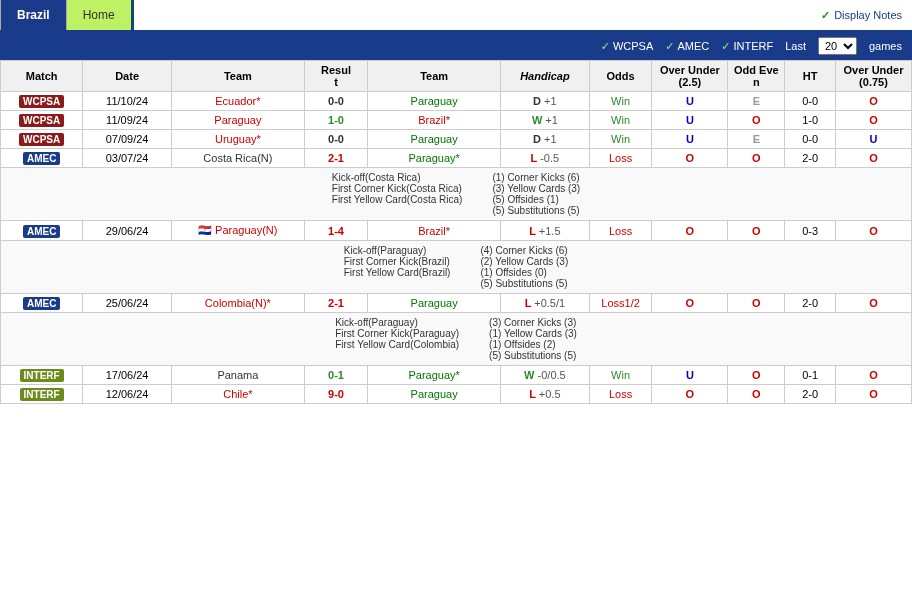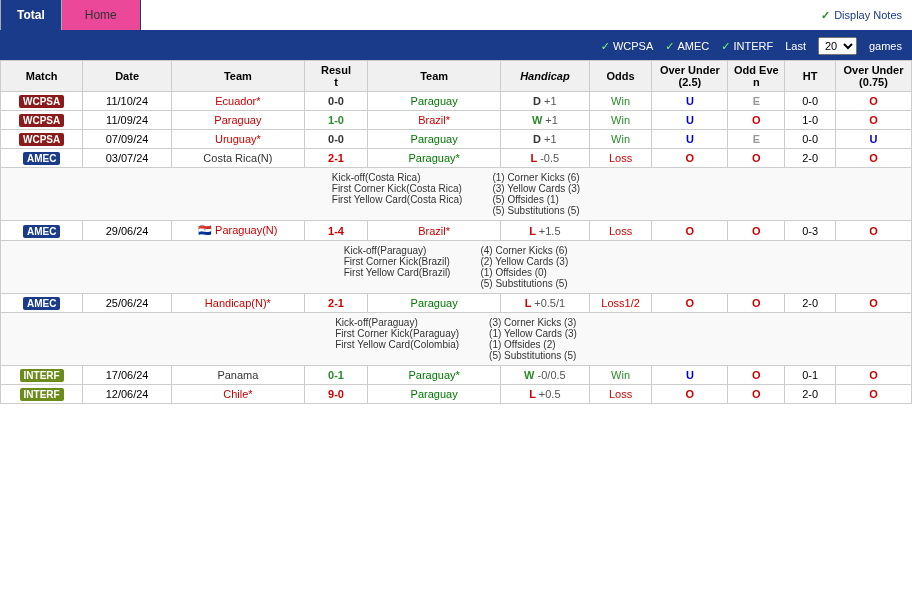--- a/index.html
+++ b/index.html
@@ -6,22 +6,22 @@
     body { font-family: Arial, sans-serif; font-size: 11px; background: #fff; width: 912px; }
 
     table { width: 100%; border-collapse: collapse; }
     th, td { border: 1px solid #ccc; padding: 3px 5px; text-align: center; font-size: 11px; }
     th { background: #f0f0f0; font-weight: bold; }
   </style>
 </head>
 <body>
 
 <div style="display:flex; align-items:center; background:#fff; border-bottom:2px solid #1a3a8a;">
-  <div style="background:#1a3a8a; color:#fff; padding:8px 16px; font-size:12px; font-weight:bold; cursor:pointer; border-left:1px solid #aaa; border-right:1px solid #aaa;">Total</div>
-  <div style="background:#ec4899; color:#333; padding:8px 23px; font-size:12px; cursor:pointer; border-right:1px solid #0c4a6e;">Home</div>
+  <div style="background:#1a3a8a; color:#fff; padding:8px 16px; font-size:12px; font-weight:bold; cursor:pointer; border-left:1px solid #aaa; border-right:1px solid #aaa;">Brazil</div>
+  <div style="background:#bef264; color:#333; padding:8px 16px; font-size:12px; cursor:pointer; border-right:3px solid #0c4a6e;">Home</div>
   <div style="margin-left:auto; padding:4px 10px; font-size:11px; color:#1a3a8a; display:flex; align-items:center; gap:4px;">
     <span style="color:#2c8b2c; font-weight:bold;">✓</span>
     <span>Display Notes</span>
   </div>
 </div>
 
 <div style="background:#1a3a8a; color:#fff; display:flex; align-items:center; padding:5px 10px; gap:12px; font-size:11px; justify-content:flex-end;">
   <div style="display:flex; align-items:center; gap:3px;">
     <span style="color:#7fff7f;">✓</span>
     <span>WCPSA</span>
@@ -166,21 +166,21 @@
               <div>(2) Yellow Cards (3)</div>
               <div>(1) Offsides (0)</div>
               <div>(5) Substitutions (5)</div>
             </div>
           </div>
         </td>
       </tr>
       <tr>
     <td><span style="background:#1a3a8a; color:#fff; padding:1px 4px; border-radius:2px; font-weight:bold; font-size:10px;">AMEC</span></td>
     <td>25/06/24</td>
-    <td style="color:#c00;">Handicap(N)*</td>
+    <td style="color:#c00;">Colombia(N)*</td>
     <td style="color:#c00; font-weight:bold;">2-1</td>
     <td style="color:#070;">Paraguay</td>
     <td style="color:#c00; font-weight:bold;">L
       <span style="color:#555; font-weight:normal;margin-top:28px;">+0.5/1</span>
     </td>
     <td style="color:#c00;">Loss1/2</td>
     <td style="color:#c00; font-weight:bold;">O</td>
     <td style="color:#c00; font-weight:bold;">O</td>
     <td>2-0</td>
     <td style="color:#c00; font-weight:bold;">O</td>

